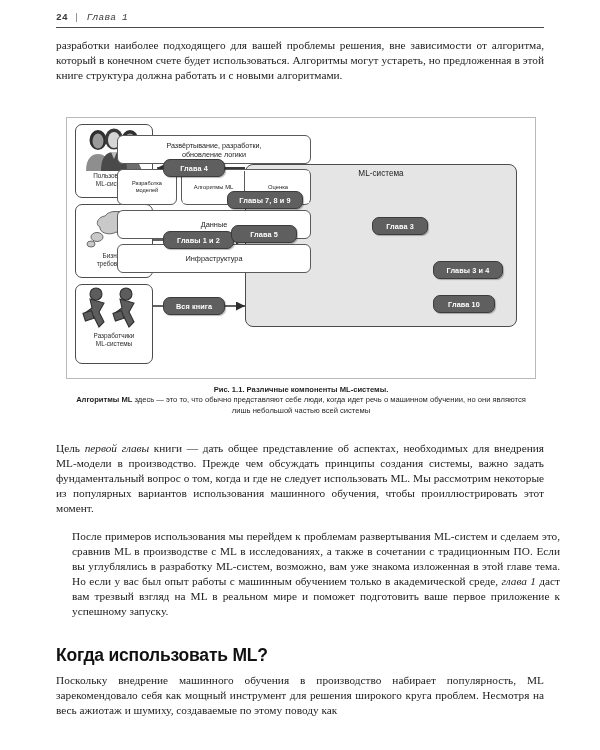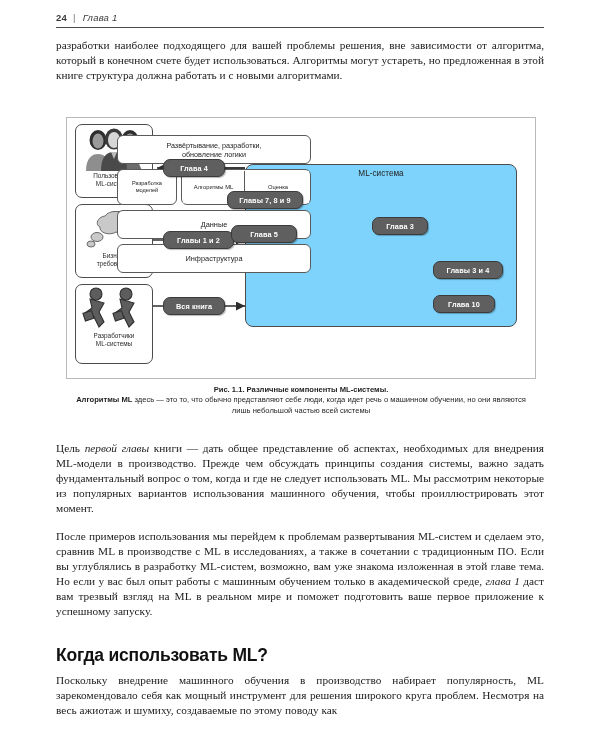--- a/index.html
+++ b/index.html
@@ -20,21 +20,21 @@
     left: 0; top: 0;
     width: 600px; height: 750px;
   }
 
   
   .runhead {
     position: absolute;
     left: 56px;
     top: 12px;
     width: 488px;
-    font-family: Liberation Sans, sans-serif;
+    font-family: Liberation Mono, monospace;
     font-size: 9.5px;
     color: #3a3a3a;
     letter-spacing: .2px;
   }
   .runhead .pg { font-weight: 700; }
   .runhead .bar { margin: 0 7px 0 6px; color: #777; }
   .runhead .chap { font-style: italic; }
   .runhead-rule {
     position: absolute;
     left: 56px;
@@ -53,21 +53,21 @@
     line-height: 15.1px;
     text-align: justify;
     text-justify: inter-word;
     color: #1c1c1c;
     hyphens: manual;
   }
   .para i { font-style: italic; }
 
   #para-intro { top: 38px; }
   #para-goal  { top: 441px; }
-  #para-after { top: 529px; }
+  #para-after { top: 529px; margin-left: 16px; }
   #para-why   { top: 673px; }
 
   
   .figure {
     position: absolute;
     left: 66px;
     top: 117px;
     width: 470px;
     height: 262px;
     border: 1px solid #b9b9b9;
@@ -109,21 +109,21 @@
 
   
   .mlsys {
     position: absolute;
     left: 178px;
     top: 46px;
     width: 272px;
     height: 163px;
     border: 1.4px solid #4c4c4c;
     border-radius: 8px;
-    background: #7dd3fc;
+    background: #e5e5e5;
     box-sizing: border-box;
   }
   .mlsys-title {
     position: absolute;
     top: 4px;
     left: 0;
     width: 100%;
     text-align: center;
     font-family: "Liberation Sans", sans-serif;
     font-size: 8.2px;

